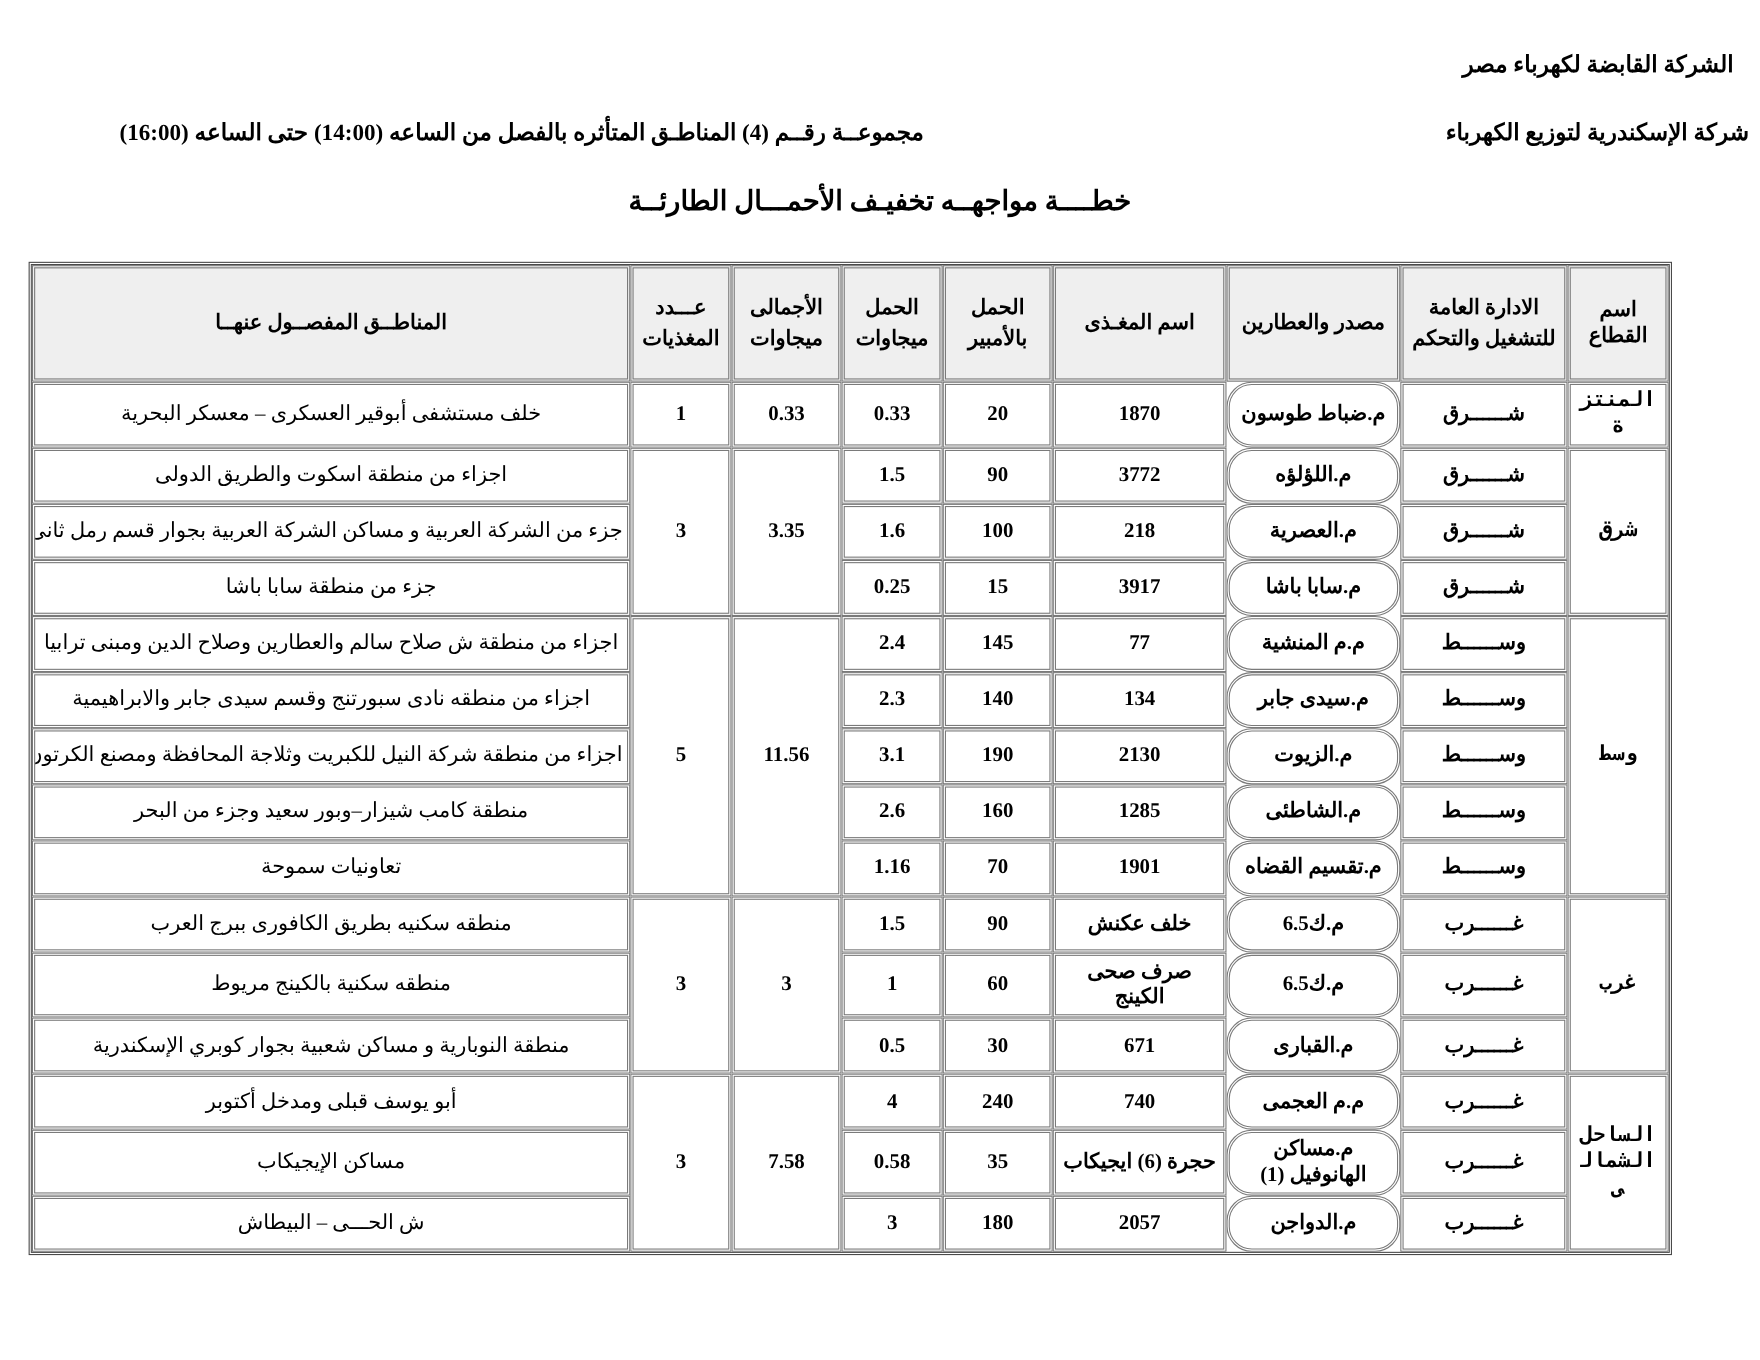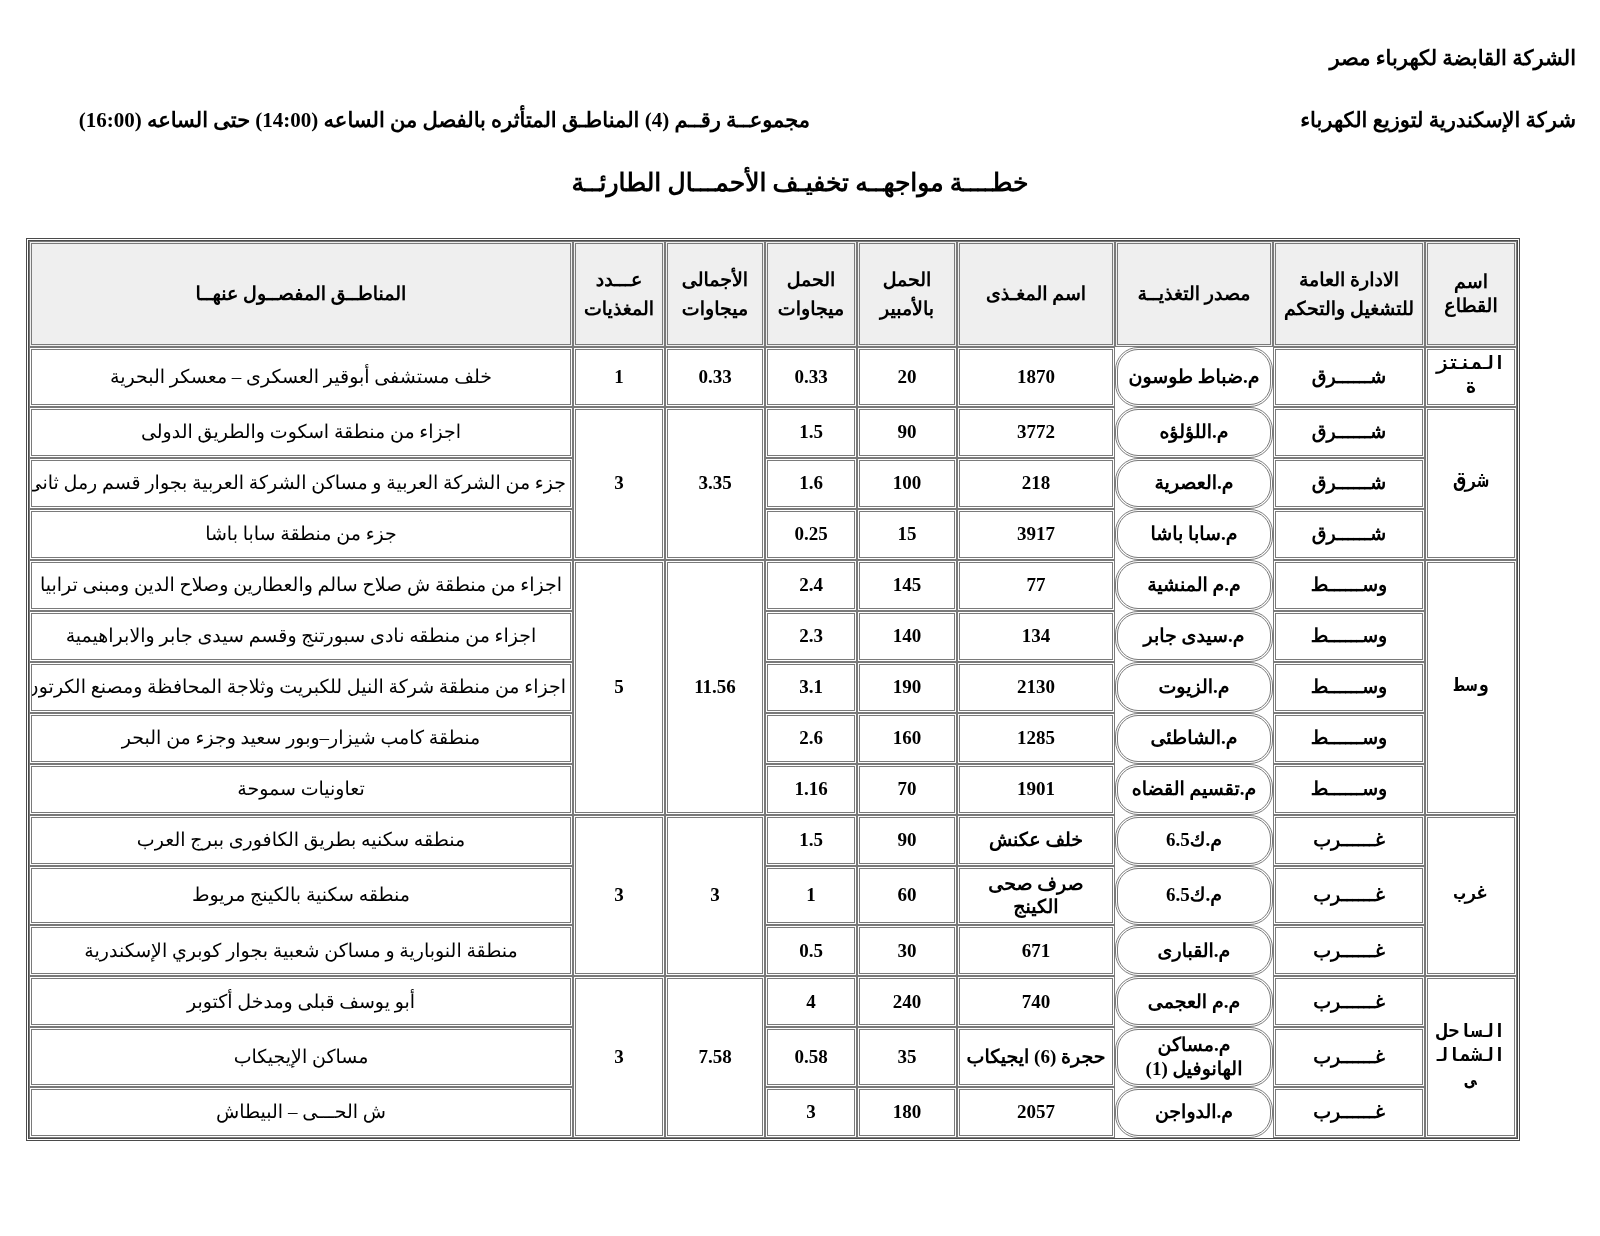--- a/index.html
+++ b/index.html
@@ -32,26 +32,26 @@
     direction: rtl;
   }
   .hdr-company {
     top: 46px;
     right: 24px;
     font-size: 21px;
     letter-spacing: 0px;
   }
   .hdr-subcompany {
     top: 108px;
-    right: 24px;
+    right: 10px;
     font-size: 21px;
   }
   .hdr-group {
     top: 108px;
-    right: 790px;
+    right: 760px;
     font-size: 21px;
     text-align: right;
   }
 
   .doc-title {
     position: absolute;
     top: 168px;
     left: 0;
     width: 1600px;
     text-align: center;
@@ -183,21 +183,21 @@
       <thead>
         <tr>
           <th>
             <span>اسم القطاع</span>
           </th>
           <th>
             <span class="hcell-2">الادارة العامة</span>
             <span class="hcell-2">للتشغيل والتحكم</span>
           </th>
           <th>
-            <span>مصدر التغذيــة</span>
+            <span>مصدر والعطارين</span>
           </th>
           <th>
             <span>اسم المغـذى</span>
           </th>
           <th>
             <span class="hcell-2">الحمل</span>
             <span class="hcell-2">بالأمبير</span>
           </th>
           <th>
             <span class="hcell-2">الحمل</span>

